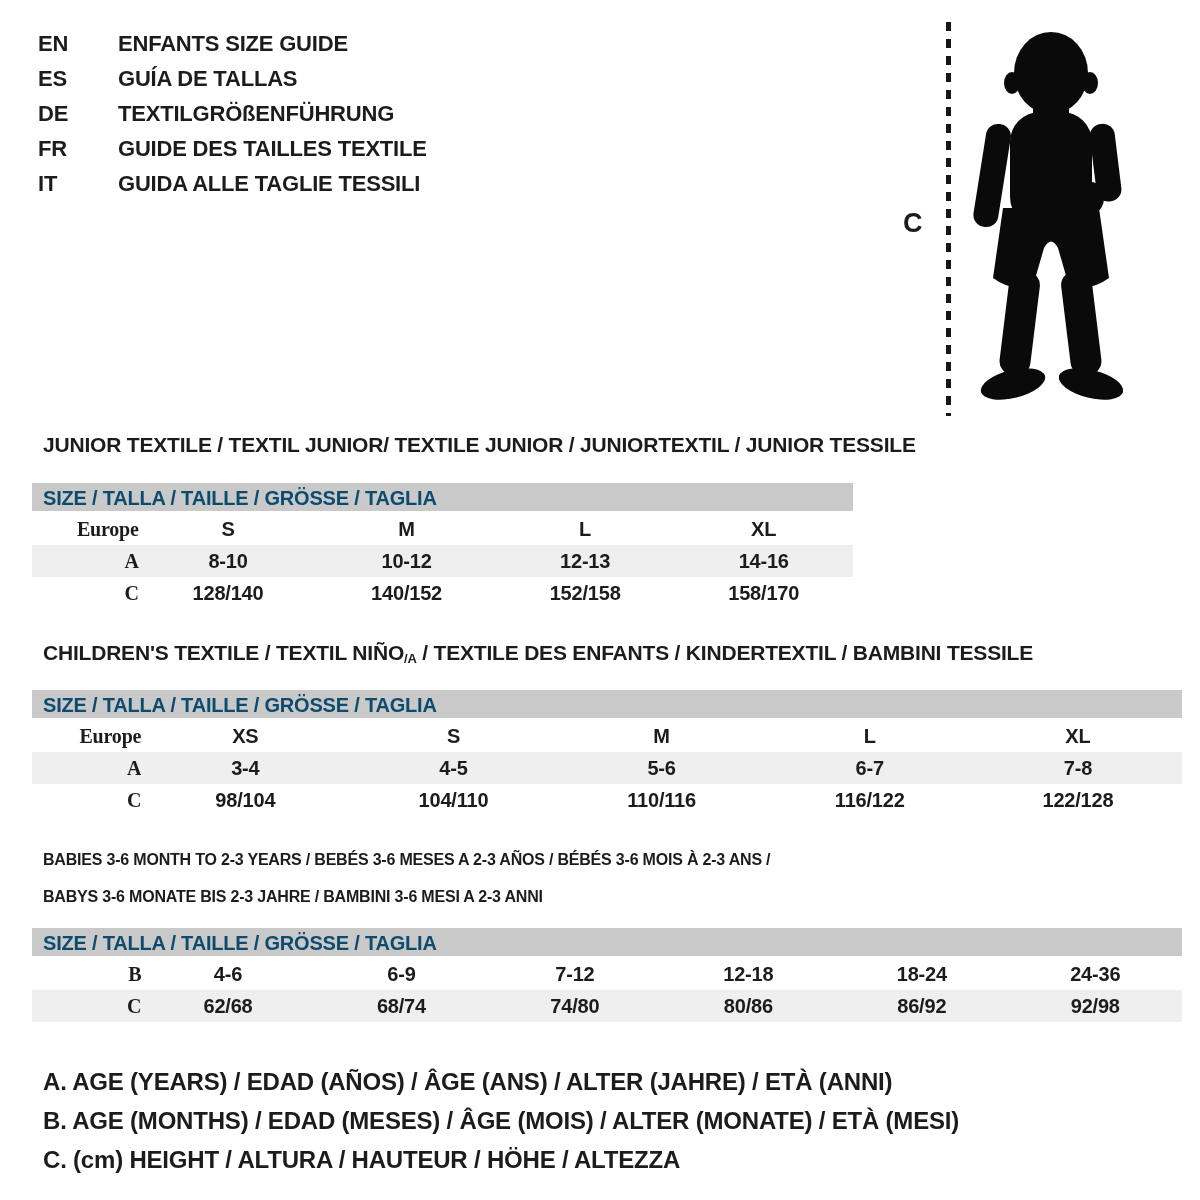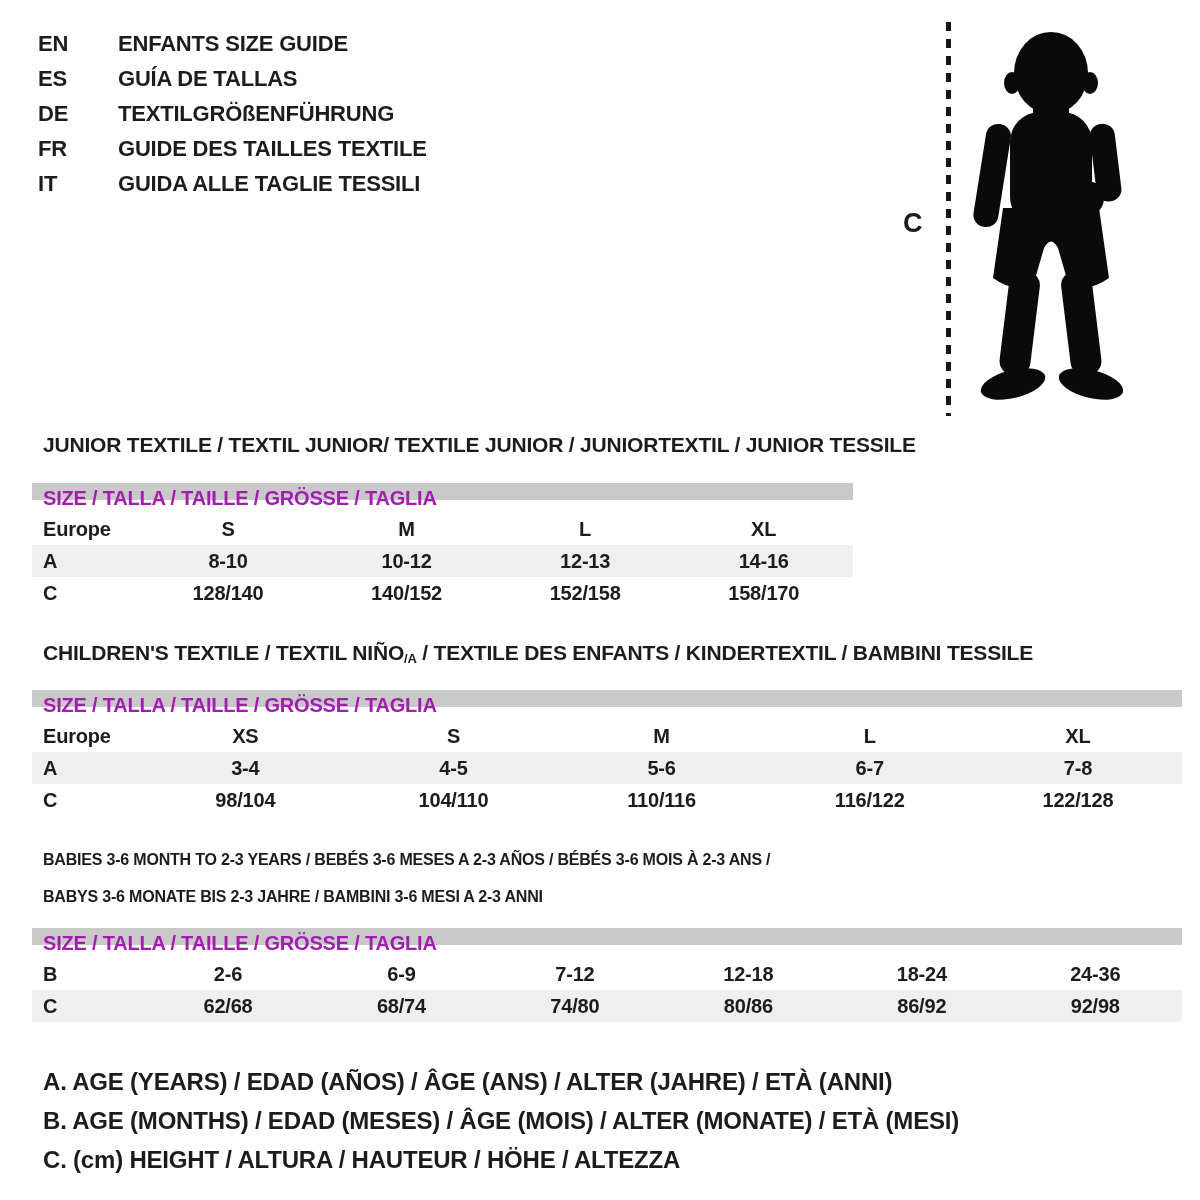--- a/index.html
+++ b/index.html
@@ -23,33 +23,33 @@
 
   
   .section-title{position:absolute;font-size:21px;white-space:nowrap;}
   .t-junior-title{left:43px;top:433px;}
   .t-children-title{left:43px;top:641px;}
   .babies-title{position:absolute;left:43px;top:841px;font-size:16px;line-height:37px;white-space:nowrap;}
   .subsmall{font-size:13px;position:relative;top:3px;}
 
   
   .size-bar{
-    position:absolute;height:17px;background:#c9c9c9;color:#a21caf;
+    position:absolute;height:28px;background:#c9c9c9;color:#0c4a6e;
     font-size:20px;line-height:30px;padding-left:11px;box-sizing:border-box;white-space:nowrap;
   }
   .bar-junior{left:32px;top:483px;width:821px;}
   .bar-children{left:32px;top:690px;width:1150px;}
   .bar-babies{left:32px;top:928px;width:1150px;}
 
   
   table.size-table{
     position:absolute;border-collapse:collapse;table-layout:fixed;font-size:20px;
   }
   .size-table td{height:32px;text-align:center;padding:0;overflow:hidden;}
-  .size-table td.lbl{text-align:left;padding-left:11px;}
+  .size-table td.lbl{text-align:right;padding-left:11px;font-family:Liberation Serif, serif;}
   tr.shaded{background:#efefef;}
   .tab-junior{left:32px;top:513px;width:821px;}
   .tab-children{left:32px;top:720px;width:1150px;}
   .tab-babies{left:32px;top:958px;width:1150px;}
 
   
   .legend{position:absolute;left:43px;top:1062px;font-size:24px;line-height:39px;white-space:nowrap;}
 </style>
 </head>
 <body>
@@ -186,21 +186,21 @@
         <col style="width:15.08%">
         <col style="width:15.08%">
         <col style="width:15.08%">
         <col style="width:15.08%">
         <col style="width:15.08%">
         <col style="width:15.08%">
     </colgroup>
     <tbody>
       <tr>
         <td class="lbl">B</td>
-        <td>2-6</td>
+        <td>4-6</td>
         <td>6-9</td>
         <td>7-12</td>
         <td>12-18</td>
         <td>18-24</td>
         <td>24-36</td>
       </tr>
       <tr class="shaded">
         <td class="lbl">C</td>
         <td>62/68</td>
         <td>68/74</td>

